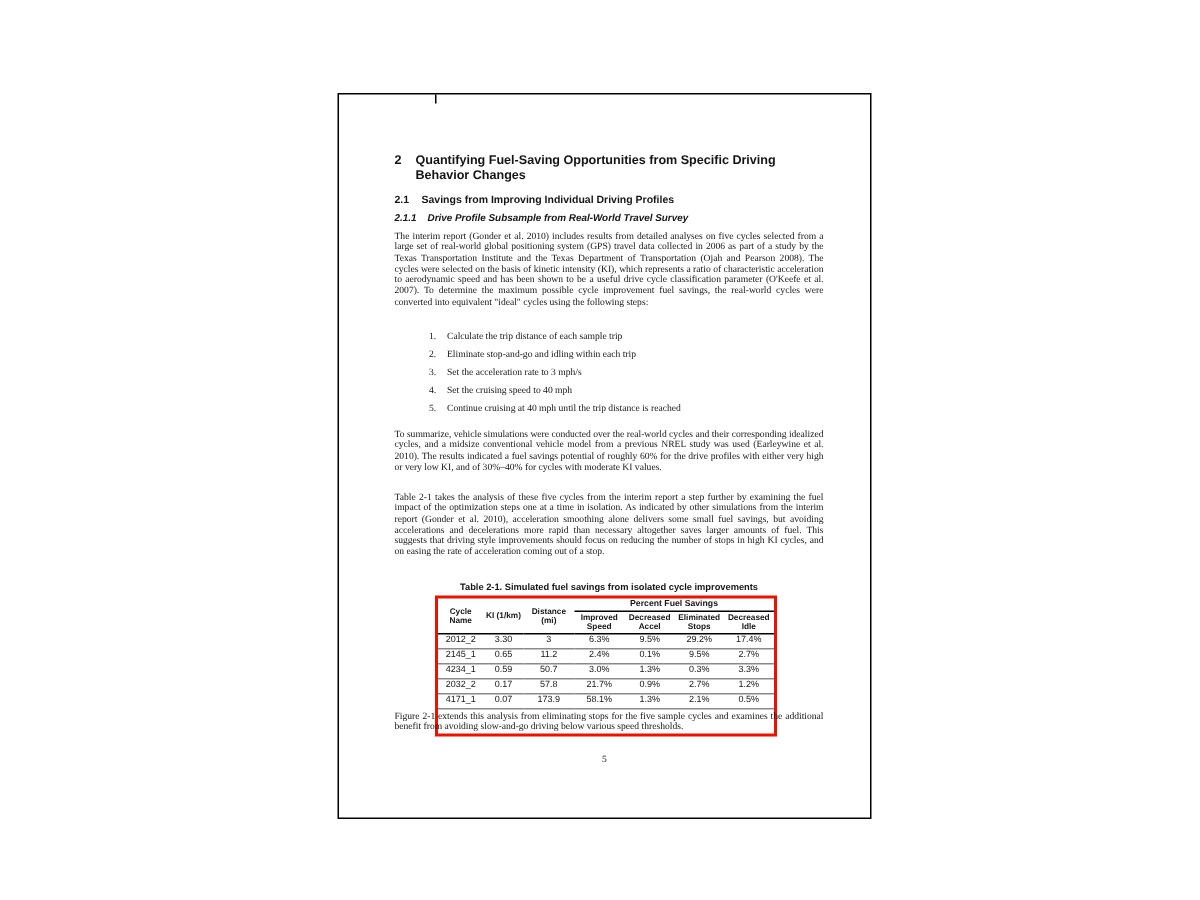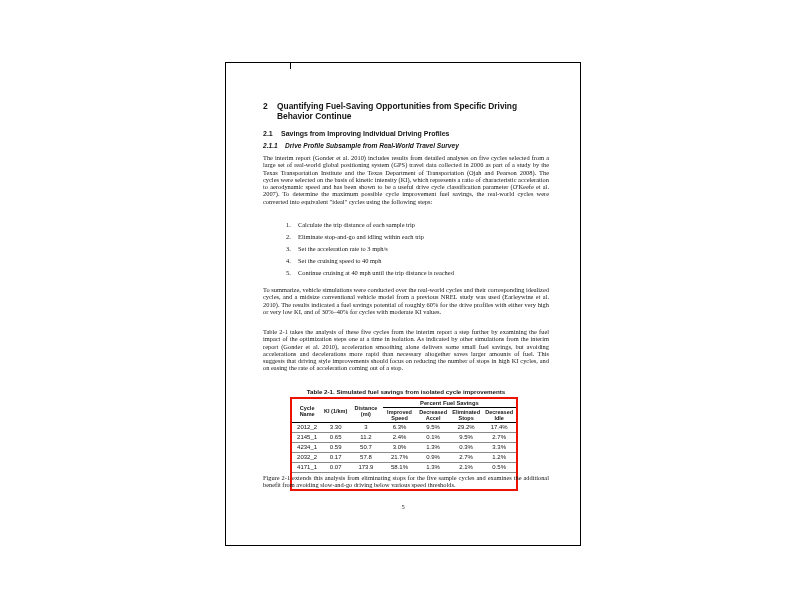--- a/index.html
+++ b/index.html
@@ -42,21 +42,21 @@
   .pagenum{position:absolute;left:0;top:440px;width:100%;text-align:center;font-size:6.4px;}
 </style>
 </head>
 <body>
 
 <div class="page">
   <div class="edge-tick"></div>
 
   <div class="block h1">
     <span class="num">2</span>
-    <span>Quantifying Fuel-Saving Opportunities from Specific Driving Behavior Continue</span>
+    <span>Quantifying Fuel-Saving Opportunities from Specific Driving Behavior Changes</span>
   </div>
 
   <div class="block h2">
     <span class="num">2.1</span>
     <span>Savings from Improving Individual Driving Profiles</span>
   </div>
 
   <div class="block h3">
     <span class="num">2.1.1</span>
     <span>Drive Profile Subsample from Real-World Travel Survey</span>

